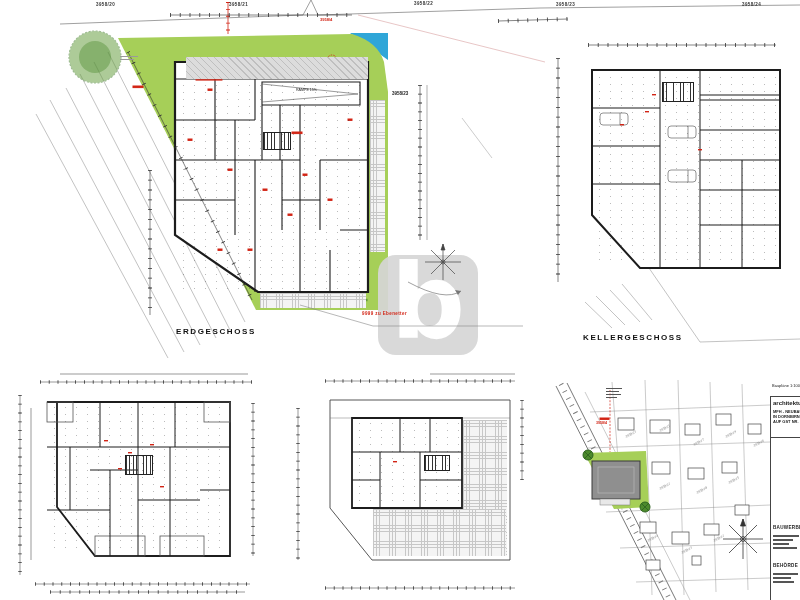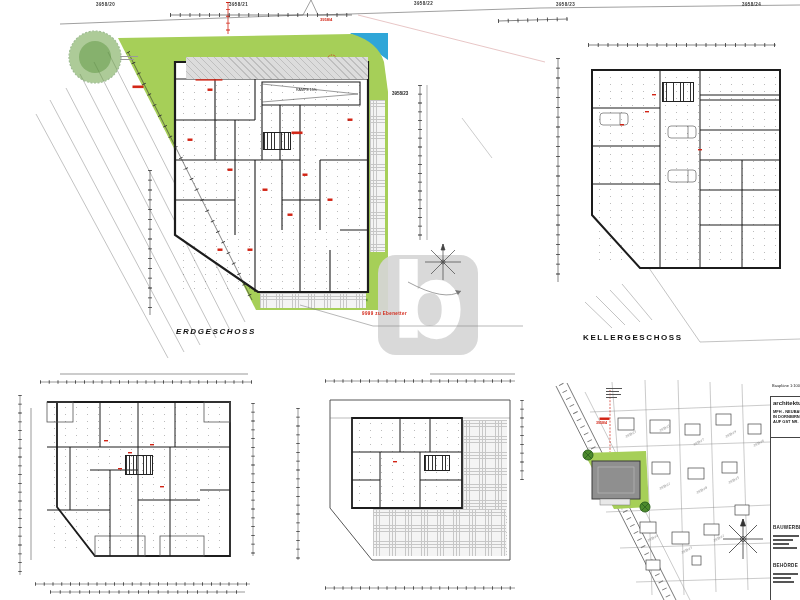--- a/index.html
+++ b/index.html
@@ -332,21 +332,21 @@
     <g stroke="#444" stroke-width="0.7" fill="none">
       <line x1="425" y1="262" x2="461" y2="262"></line>
         <line x1="443" y1="244" x2="443" y2="280"></line>
       <line x1="431" y1="250" x2="455" y2="274"></line>
         <line x1="455" y1="250" x2="431" y2="274"></line>
       <circle cx="443" cy="262" r="2"></circle>
       <polygon points="443,244 441,250 445,250" fill="#444"></polygon>
     </g>
   </svg>
 
-  <span class="lbl" style="left:176px;top:327px;font-style:italic;">ERDGESCHOSS</span>
+  <span class="lbl" style="left:176px;top:327px;">ERDGESCHOSS</span>
   <span class="lbl" style="left:583px;top:333px;">KELLERGESCHOSS</span>
   <span class="rednote" style="left:362px;top:311px;">9999 zu Ebenetter</span>
 
   <span class="rednote" style="left:96px;top:2px;color:#333;">3958/20</span>
   <span class="rednote" style="left:229px;top:2px;color:#333;">3958/21</span>
   <span class="rednote" style="left:414px;top:1px;color:#333;">3958/22</span>
   <span class="rednote" style="left:556px;top:2px;color:#333;">3958/23</span>
   <span class="rednote" style="left:742px;top:2px;color:#333;">3958/24</span>
 
   <div class="bar lt" style="left:120px;top:56px;width:18px;"></div>

